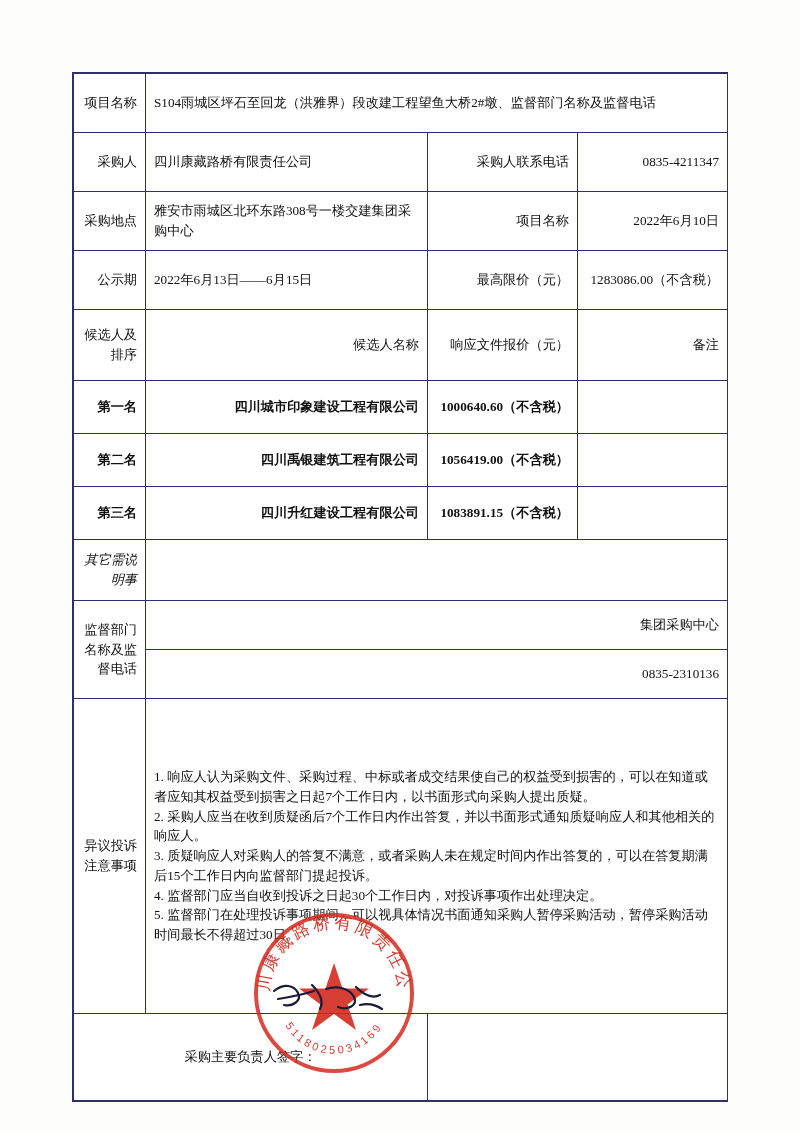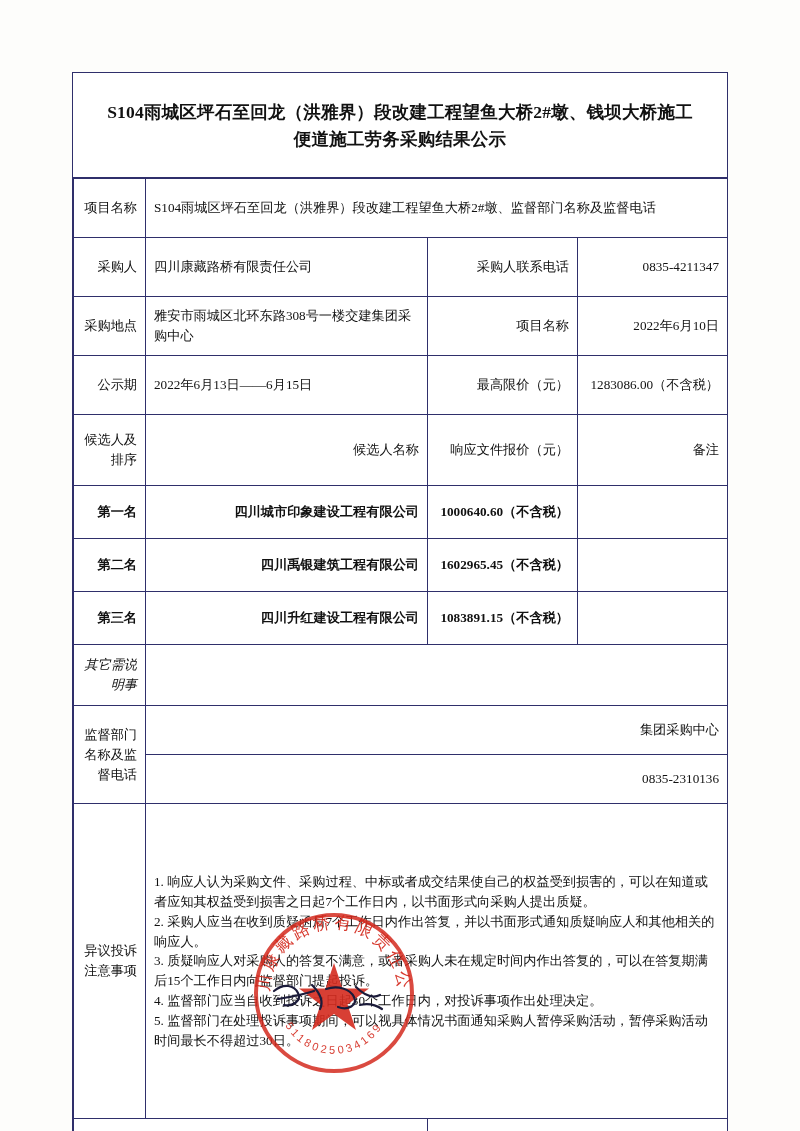--- a/index.html
+++ b/index.html
@@ -98,21 +98,20 @@
     height: 44px;
     pointer-events: none;
   }
 </style>
 </head>
 <body>
 
 <div class="page">
   <div class="doc">
 
-    <div class="title-cell">S104雨城区坪石至回龙（洪雅界）段改建工程望鱼大桥2#墩、钱坝大桥施工便道施工劳务采购结果公示</div>
 
     <table class="grid">
       <colgroup>
         <col style="width:72px">
         <col style="width:282px">
         <col style="width:150px">
         <col style="width:150px">
       </colgroup>
       <tbody>
         <tr>
@@ -146,21 +145,21 @@
 
         <tr class="cand-row">
           <td class="lbl ctr">第一名</td>
           <td class="ctr">四川城市印象建设工程有限公司</td>
           <td class="ctr">1000640.60（不含税）</td>
           <td class="ctr"></td>
         </tr>
         <tr class="cand-row">
           <td class="lbl ctr">第二名</td>
           <td class="ctr">四川禹银建筑工程有限公司</td>
-          <td class="ctr">1602965.45（不含税）</td>
+          <td class="ctr">1056419.00（不含税）</td>
           <td class="ctr"></td>
         </tr>
         <tr class="cand-row">
           <td class="lbl ctr">第三名</td>
           <td class="ctr">四川升红建设工程有限公司</td>
           <td class="ctr">1083891.15（不含税）</td>
           <td class="ctr"></td>
         </tr>
 
         <tr>

